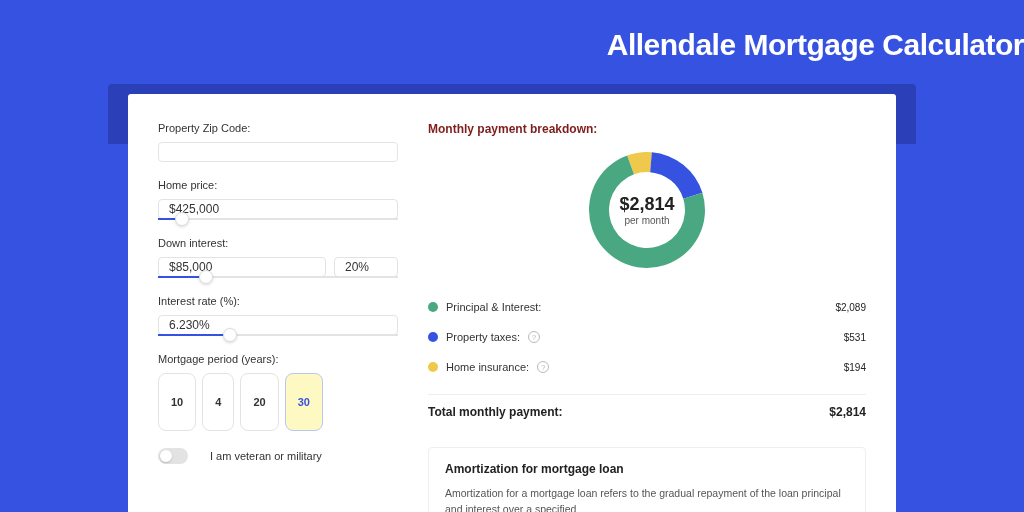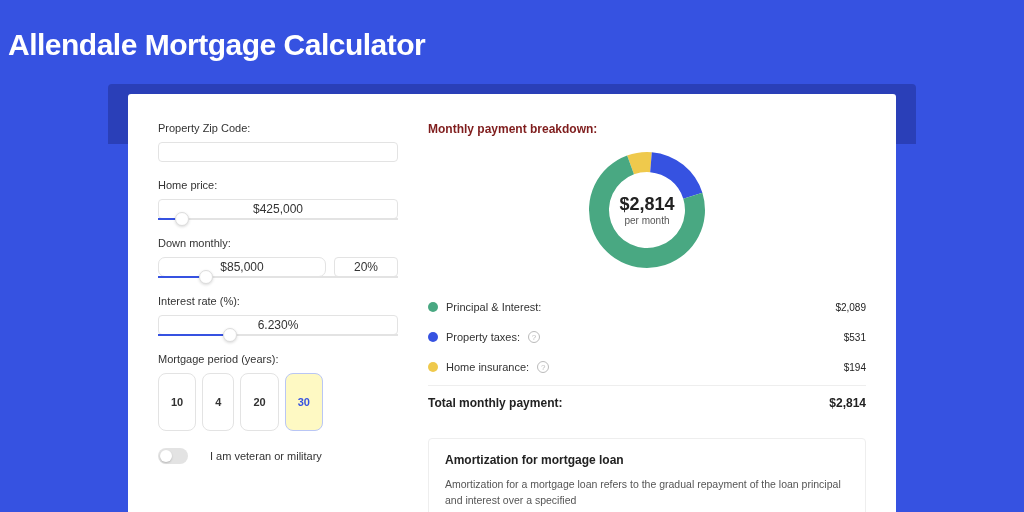--- a/index.html
+++ b/index.html
@@ -4,21 +4,21 @@
 <style>
   * { box-sizing: border-box; margin: 0; padding: 0; }
   body {
     font-family: -apple-system, BlinkMacSystemFont, "Segoe UI", Helvetica, Arial, sans-serif;
     background: #3652e1;
     width: 1024px;
     height: 512px;
     overflow: hidden;
   }
   .page-title {
-    text-align: left;
+    text-align: right;
     color: #fff;
     font-size: 30px;
     font-weight: 700;
     padding: 28px 0 22px 8px;
     letter-spacing: -0.5px;
   }
   .shadow-bar {
     background: #2a3fb8;
     height: 60px;
     margin: 0 108px;
@@ -43,21 +43,20 @@
     display: block;
   }
   .text-input {
     width: 100%;
     border: 1px solid #e3e3e3;
     border-radius: 4px;
     padding: 2px 10px;
     font-size: 12px;
     color: #333;
     background: #fff;
-    text-align: center;
   }
   .field-group { margin-bottom: 17px; position: relative; }
   .slider-track {
     position: relative;
     height: 2px;
     background: #e3e3e3;
     margin-top: -1px;
   }
   .slider-fill {
     position: absolute;
@@ -71,21 +70,21 @@
     width: 14px;
     height: 14px;
     background: #fff;
     border: 1px solid #ddd;
     border-radius: 50%;
     top: -6px;
     box-shadow: 0 1px 3px rgba(0,0,0,0.15);
     transform: translateX(-50%);
   }
   .dp-row { display: flex; gap: 8px; }
-  .dp-row .text-input:first-child { flex: 1; border-radius: 7px; }
+  .dp-row .text-input:first-child { flex: 1; }
   .dp-pct { width: 64px; }
   .period-row { display: flex; gap: 6px; }
   .period-btn {
     border: 1px solid #e3e3e3;
     background: #fff;
     border-radius: 8px;
     padding: 22px 12px;
     font-size: 11px;
     font-weight: 600;
     color: #333;
@@ -150,21 +149,21 @@
     align-items: center;
     justify-content: center;
     font-size: 8px;
     color: #bbb;
   }
   .total-row {
     display: flex;
     justify-content: space-between;
     padding: 10px 0;
     border-top: 1px solid #eee;
-    margin-top: 3px;
+    margin-top: 12px;
     font-size: 12px;
     font-weight: 700;
     color: #222;
   }
   .amort-box {
     border: 1px solid #eee;
     border-radius: 4px;
     padding: 14px 16px;
     margin-top: 18px;
   }
@@ -188,21 +187,21 @@
     <div class="field-group">
       <label class="field-label">Home price:</label>
       <input class="text-input" value="$425,000" style="">
       <div class="slider-track">
         <div class="slider-fill" style="width:10%"></div>
         <div class="slider-thumb" style="left:10%"></div>
       </div>
     </div>
 
     <div class="field-group">
-      <label class="field-label">Down monthly:</label>
+      <label class="field-label">Down interest:</label>
       <div class="dp-row">
         <input class="text-input" value="$85,000" style="">
         <input class="text-input dp-pct" value="20%" style="">
       </div>
       <div class="slider-track">
         <div class="slider-fill" style="width:20%"></div>
         <div class="slider-thumb" style="left:20%"></div>
       </div>
     </div>
 

